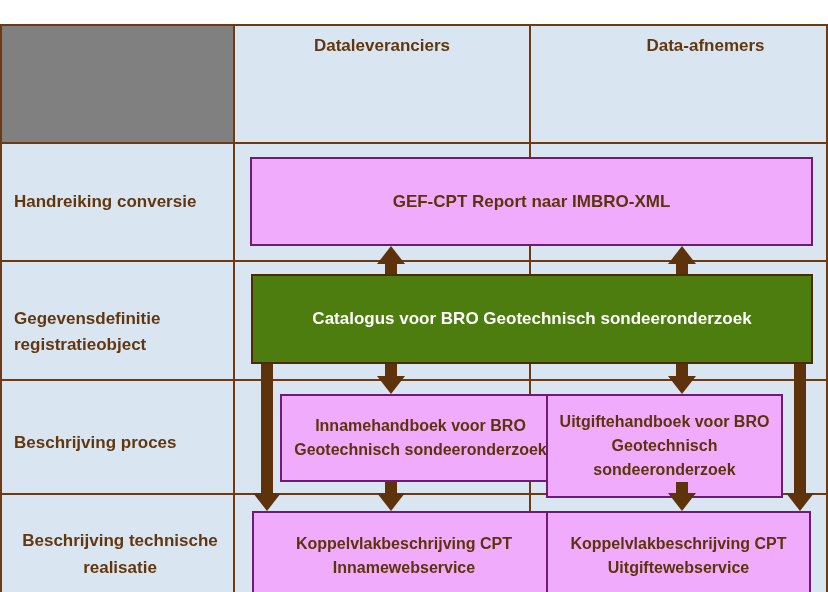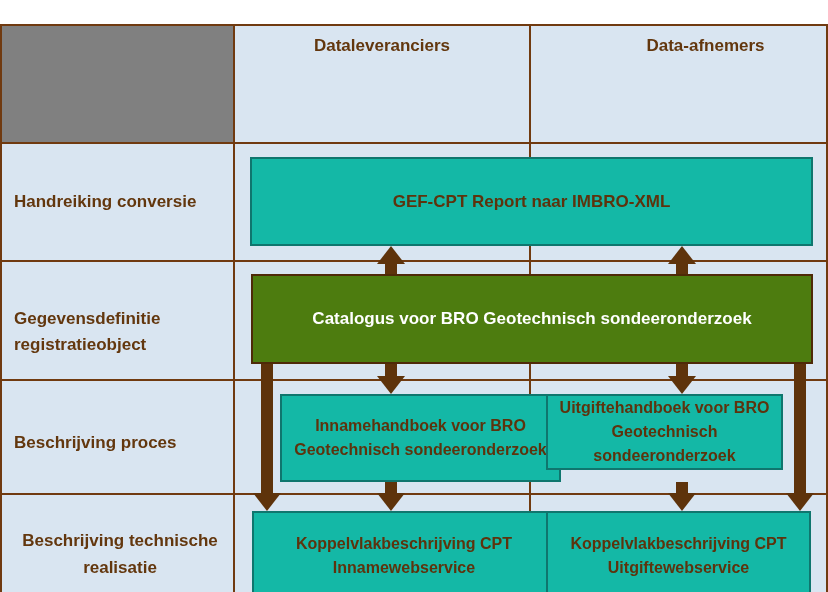--- a/index.html
+++ b/index.html
@@ -28,21 +28,21 @@
     display:flex; align-items:center;
     color:#63370E; font-size:17px; line-height:1.55;
   }
 
   .box {
     position:absolute; z-index:3;
     display:flex; align-items:center; justify-content:center;
     text-align:center; font-size:17px; line-height:1.5;
     box-sizing:border-box; padding:4px 10px;
   }
-  .tan  { background:#14b8a6; border:2px solid #0f766e; color:#5D330D; }
+  .tan  { background:#f0abfc; border:2px solid #701a75; color:#5D330D; }
   .dark { background:#4d7c0f; border:2px solid #4E2A08; color:#FFFFFF; }
 
   .arrow { position:absolute; width:28px; z-index:4; }
   .arrow .shaft {
     position:absolute; left:50%; transform:translateX(-50%);
     width:12px; background:#5E330B;
   }
   .arrow .head {
     position:absolute; left:50%; transform:translateX(-50%);
     width:0; height:0;
@@ -74,21 +74,21 @@
   <div class="row-label" style="top:236px; height:140px;">Gegevensdefinitie registratieobject</div>
   <div class="row-label" style="top:355px; height:124px;">Beschrijving proces</div>
   <div class="row-label" style="top:469px; height:119px;text-align:center;">Beschrijving technische realisatie</div>
 
   <div class="box tan" style="left:248px; top:131px; width:563px; height:89px;">GEF-CPT Report naar IMBRO-XML</div>
 
   <div class="box dark" style="left:249px; top:248px; width:562px; height:90px;">Catalogus voor BRO Geotechnisch sondeeronderzoek</div>
 
   <div class="box tan" style="left:278px; top:368px; width:281px; height:88px; font-size:16px;">Innamehandboek voor BRO Geotechnisch sondeeronderzoek</div>
 
-  <div class="box tan" style="left:544px; top:368px; width:237px; height:76px; font-size:16px;">Uitgiftehandboek voor BRO Geotechnisch sondeeronderzoek</div>
+  <div class="box tan" style="left:544px; top:368px; width:237px; height:104px; font-size:16px;">Uitgiftehandboek voor BRO Geotechnisch sondeeronderzoek</div>
 
   <div class="box tan" style="left:250px; top:485px; width:304px; height:90px; font-size:16px;">Koppelvlakbeschrijving CPT Innamewebservice</div>
 
   <div class="box tan" style="left:544px; top:485px; width:265px; height:90px; font-size:16px;">Koppelvlakbeschrijving CPT Uitgiftewebservice</div>
 
   <div class="arrow up" style="left:375px; top:220px; height:28px;">
     <div class="head"></div>
       <div class="shaft"></div>
   </div>
   <div class="arrow up" style="left:666px; top:220px; height:28px;">

